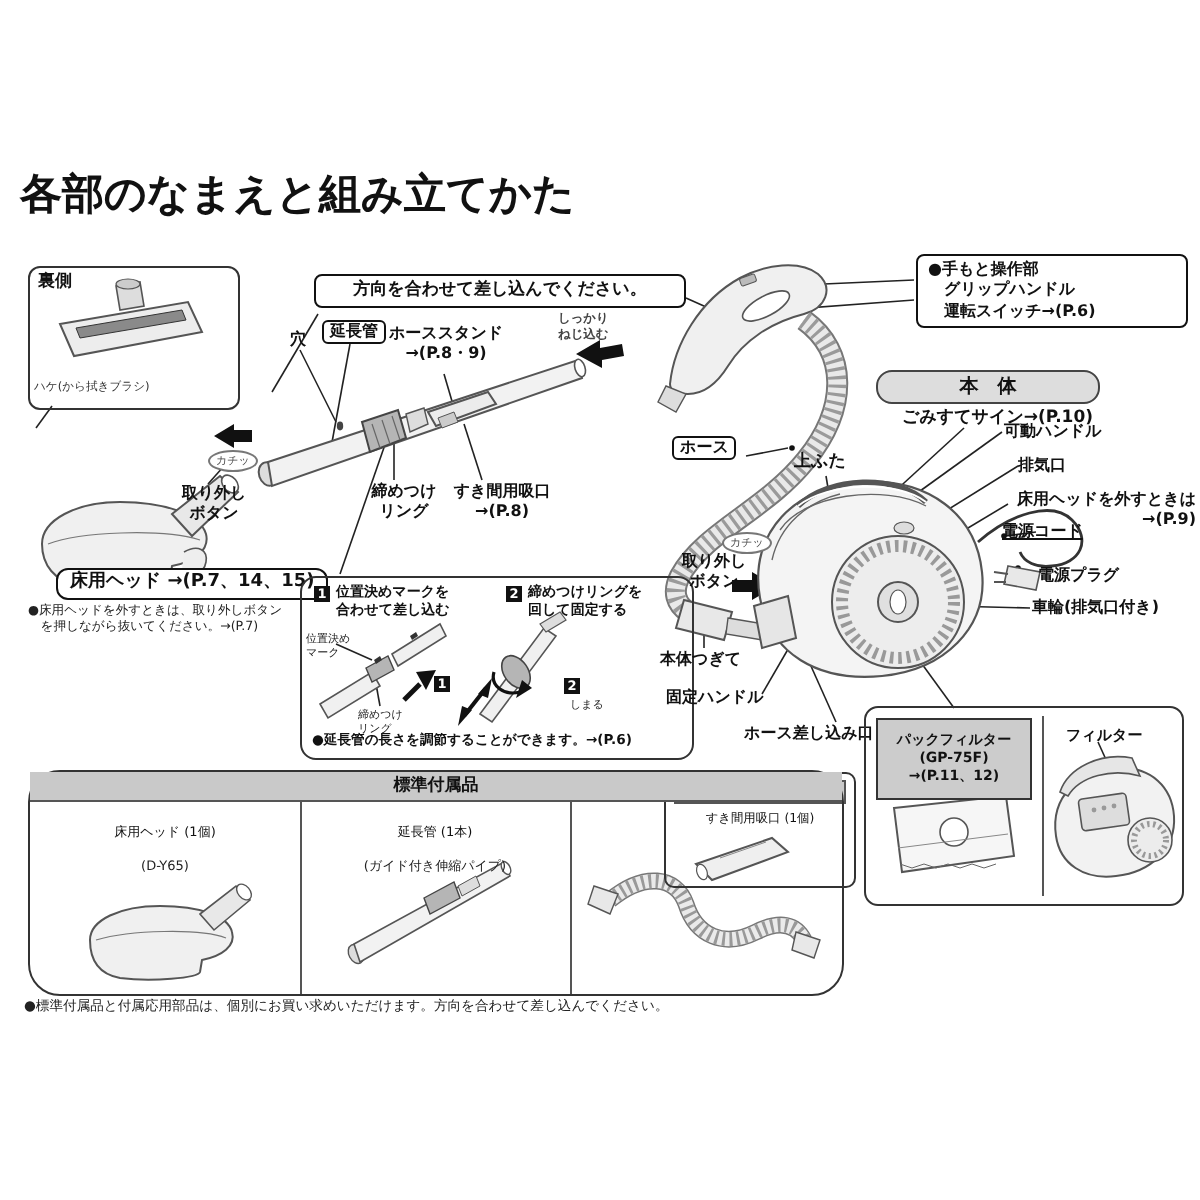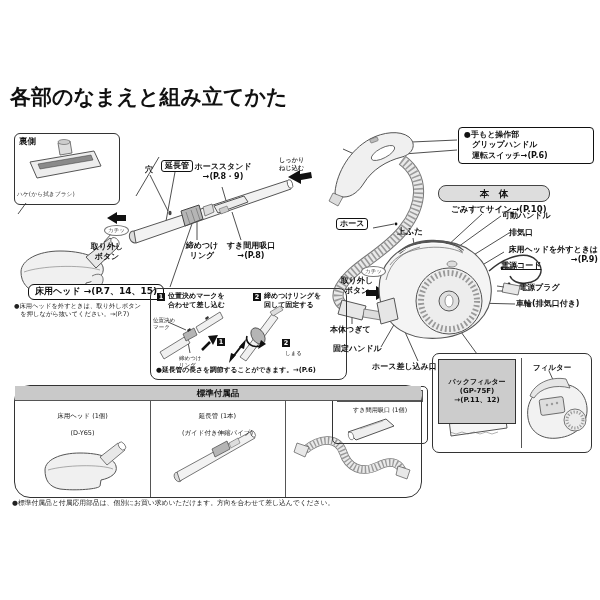--- a/index.html
+++ b/index.html
@@ -213,20 +213,21 @@
 </div>
 
 <div class="bubble" style="left:104px;top:225px;">カチッ</div>
 <div class="lbl ctr" style="left:84px;top:242px;width:46px;">取り外し
 ボタン</div>
 
 <div class="lbl refbox" style="left:28px;top:284px;">床用ヘッド →(P.7、14、15)</div>
 <div class="lbl" style="left:14px;top:302px;font-size:6.3px;font-weight:normal;color:#222;">●床用ヘッドを外すときは、取り外しボタン
 　を押しながら抜いてください。→(P.7)</div>
 
+<div class="lbl dirbox ctr" style="left:157px;top:137px;width:176px;">方向を合わせて差し込んでください。</div>
 <div class="lbl" style="left:145px;top:165px;">穴</div>
 <div class="lbl boxed" style="left:161px;top:160px;">延長管</div>
 <div class="lbl ctr" style="left:194px;top:162px;width:58px;">ホーススタンド
 →(P.8・9)</div>
 <div class="lbl" style="left:279px;top:156px;font-size:6.2px;color:#444;">しっかり
 ねじ込む</div>
 <div class="lbl ctr" style="left:185px;top:241px;width:34px;">締めつけ
 リング</div>
 <div class="lbl ctr" style="left:222px;top:241px;width:58px;">すき間用吸口
 →(P.8)</div>
@@ -264,21 +265,21 @@
 <div class="lbl" style="left:516px;top:299px;">車輪(排気口付き)</div>
 <div class="bubble" style="left:361px;top:266px;">カチッ</div>
 <div class="lbl ctr" style="left:334px;top:276px;width:46px;">取り外し
 ボタン</div>
 <div class="lbl" style="left:330px;top:325px;">本体つぎて</div>
 <div class="lbl" style="left:333px;top:344px;">固定ハンドル</div>
 <div class="lbl" style="left:372px;top:362px;">ホース差し込み口</div>
 
 <div class="panel" style="left:432px;top:353px;width:158px;height:98px;border-radius:7px;">
   <div style="position:absolute;left:88px;top:4px;bottom:4px;border-left:1px solid #555;"></div>
-  <div class="lbl ctr" style="left:5px;top:5px;width:76px;font-size:7px;background:#ccc;border:1px solid #333;padding:18px 0;position:absolute;">パックフィルター
+  <div class="lbl ctr" style="left:5px;top:5px;width:76px;font-size:7px;background:#ccc;border:1px solid #333;padding:6px 0;position:absolute;">パックフィルター
 (GP-75F)
 →(P.11、12)</div>
   <div class="lbl" style="left:100px;top:9px;font-size:7.5px;position:absolute;">フィルター</div>
 </div>
 
 <div class="panel" style="left:332px;top:386px;width:94px;height:56px;border-radius:5px;">
   <div class="lbl ctr" style="left:4px;top:3px;width:84px;font-size:7.5px;background:#c9c9c9;border:1px solid #555;position:absolute;">付属応用部品</div>
   <div class="lbl ctr" style="left:0;top:19px;width:94px;font-size:6.2px;font-weight:normal;position:absolute;">すき間用吸口 (1個)</div>
 </div>
 

